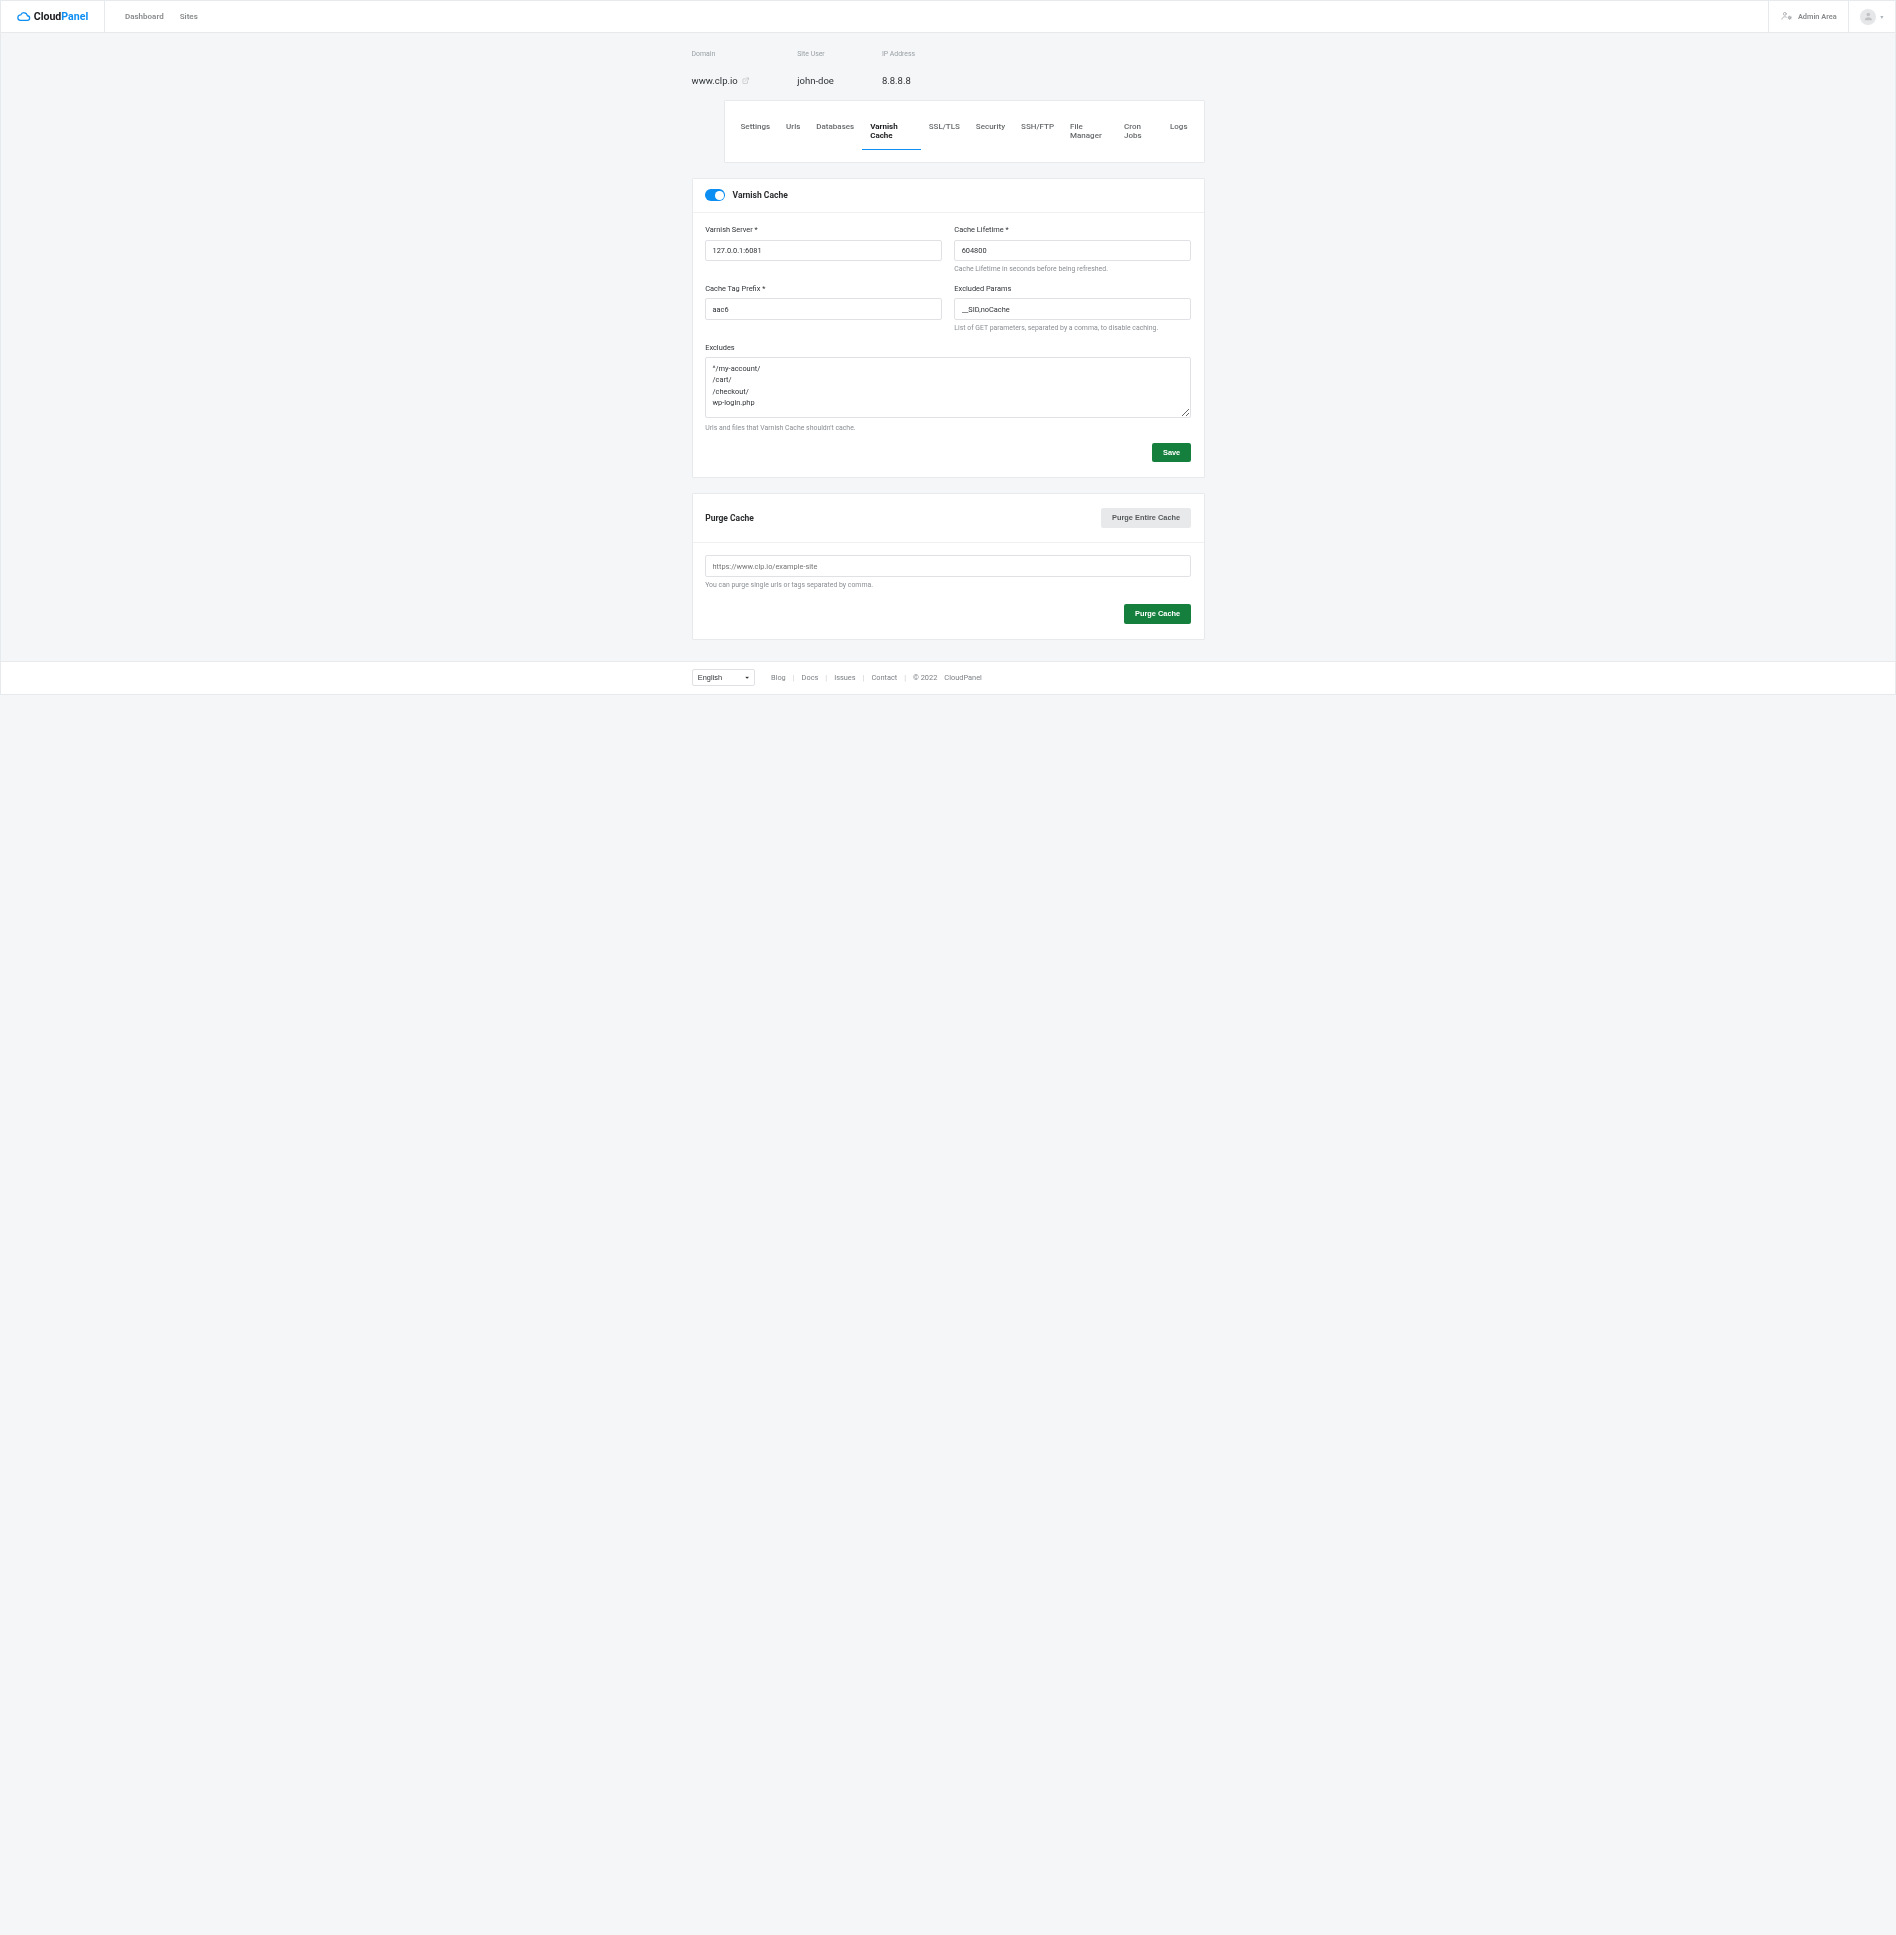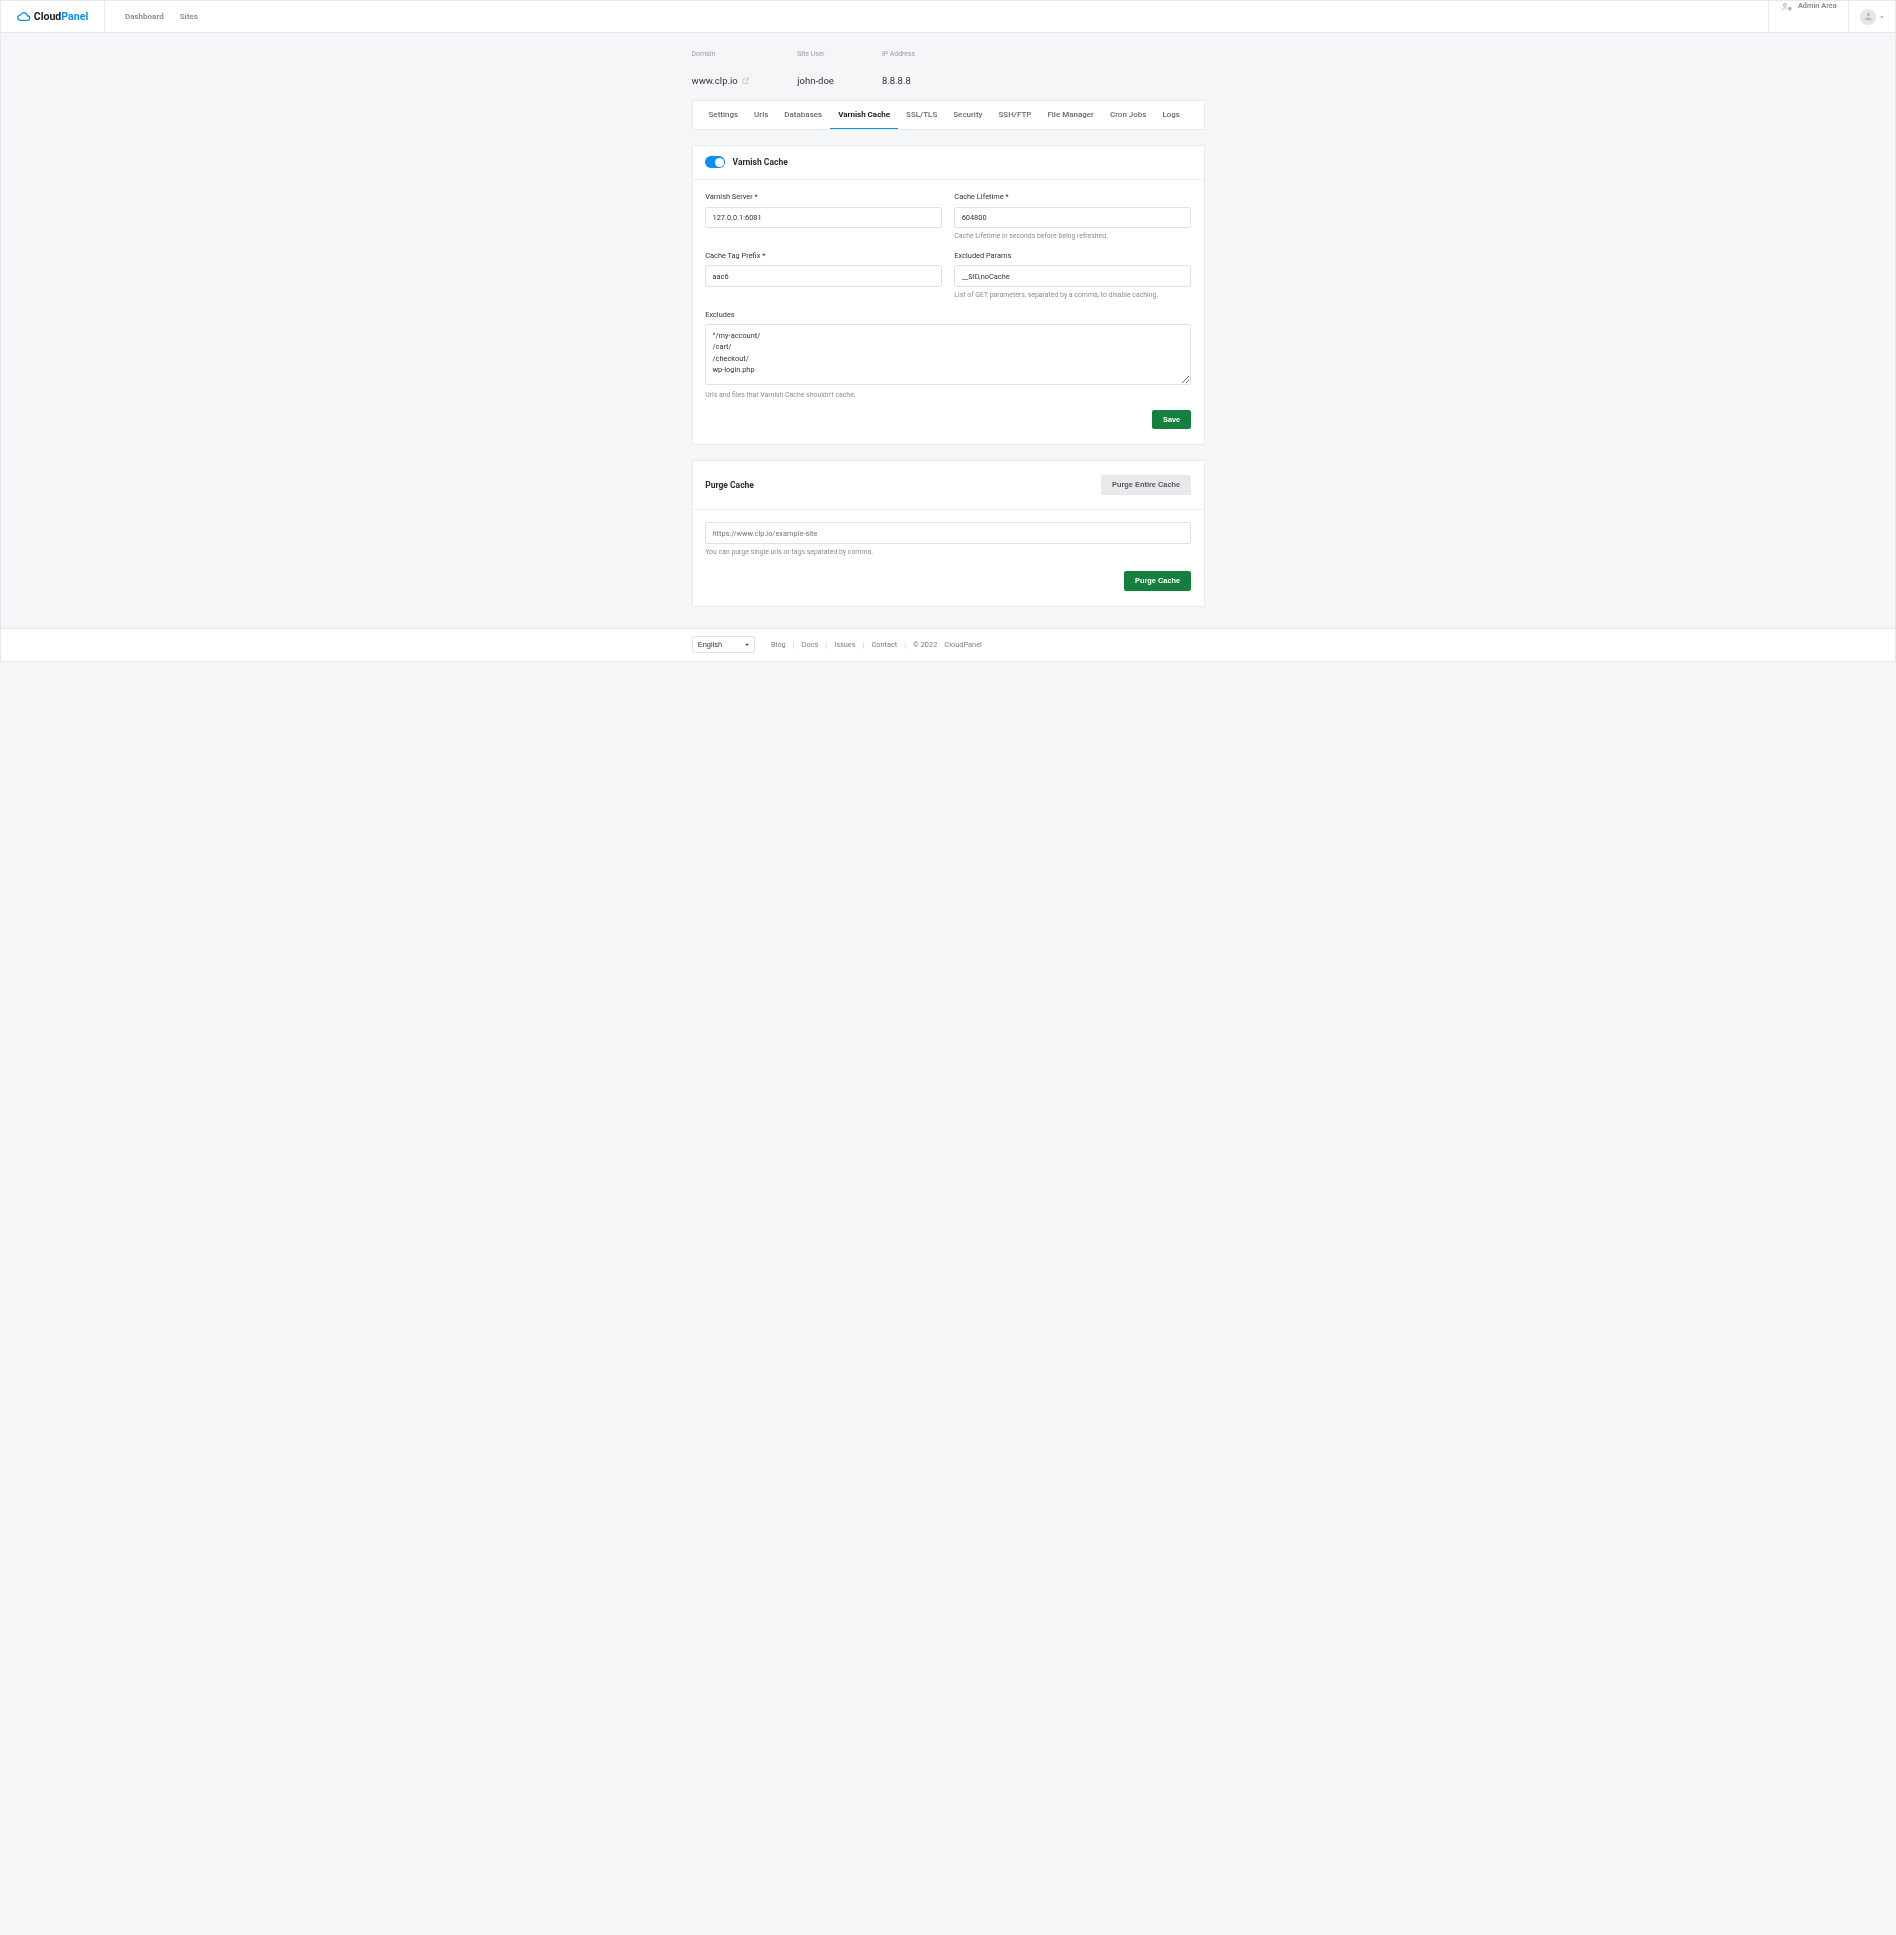--- a/index.html
+++ b/index.html
@@ -6,33 +6,33 @@
     body { font-family: -apple-system, BlinkMacSystemFont, "Segoe UI", Roboto, Helvetica, Arial, sans-serif; background: #f5f6f7; color: #212529; font-size: 7.4px; }
     .app { border: 0.5px solid #e7eaec; background: #f5f6f7; }
     .topbar { display: flex; align-items: stretch; background: #fff; border-bottom: 0.5px solid #e7eaec; height: 32px; }
     .brand { width: 104px; border-right: 0.5px solid #e7eaec; display: flex; align-items: center; justify-content: center; gap: 3.2px; font-weight: 700; font-size: 10.6px; }
     .brand-cloud { color: #0d8ef2; font-weight: 800; display: inline-flex; align-items: center; }
     .brand-cloud svg { width: 13.8px; height: 13.8px; }
     .brand-text1 { color: #1b1c1f; }
     .brand-text2 { color: #0d8ef2; }
     .nav { display: flex; align-items: center; gap: 16px; padding-left: 20px; flex: 1; }
     .nav a { color: #888a8c; font-weight: 600; font-size: 8px; text-decoration: none; cursor: pointer; }
-    .admin-area { border-left: 0.5px solid #e7eaec; display: flex; padding: 0 11.6px; color: #888a8c; font-weight: 600; gap: 5.3px; cursor: pointer; }
+    .admin-area { border-left: 0.5px solid #e7eaec; display: flex; align-items: center; padding: 0 11.6px; color: #888a8c; font-weight: 600; gap: 5.3px; cursor: pointer; }
     .admin-area svg { width: 11.6px; height: 11.6px; }
     .user-box { border-left: 0.5px solid #e7eaec; display: flex; align-items: center; padding: 0 10.6px; gap: 3.2px; cursor: pointer; color: #888a8c; }
     .user-box .avatar { width: 16px; height: 16px; border-radius: 50%; background: #e5e7e9; display: inline-flex; align-items: center; justify-content: center; }
     .user-box .avatar svg { width: 10.6px; height: 10.6px; fill: #c0c2c4; }
     .user-box .caret { font-size: 5.3px; color: #adb5bd; }
     .container { max-width: 513px; margin: 0 auto; padding: 16px 0 21px 0; }
     .site-info { display: flex; gap: 48px; padding: 1.1px 0 8.5px 0; }
     .info-item .label { color: #9aa0a6; font-size: 6.9px; margin-bottom: 17px; }
     .info-item .value { color: #2f3337; font-size: 9.5px; font-weight: 400; display: flex; align-items: center; gap: 4.2px; }
     .info-item .ext-icon { color: #b5b8bb; display: inline-flex; }
     .info-item .ext-icon svg { width: 7.4px; height: 7.4px; }
-    .tabsbar { background: #fff; border: 0.5px solid #e7eaec; border-radius: 1.1px; margin-top: 5.3px; display: flex; padding: 0 8px; }
+    .tabsbar { background: #fff; border: 0.5px solid #e7eaec; border-radius: 1.1px; margin-top: 5.3px; display: flex; padding: 12px 8px; margin-left: 32px; }
     .tabsbar .tab { padding: 9.5px 8px 8.5px; color: #676a6c; font-size: 8px; font-weight: 500; cursor: pointer; border-bottom: 1.6px solid transparent; }
     .tabsbar .tab.active { color: #1b1c1f; font-weight: 700; border-bottom-color: #0d8ef2; }
     .card { background: #fff; border: 0.5px solid #e7eaec; border-radius: 1.1px; margin-top: 15px; }
     .card-header { display: flex; align-items: center; justify-content: space-between; padding: 10.6px 12.7px; border-bottom: 0.5px solid #eef0f2; }
     .card-header .title { font-size: 8.5px; font-weight: 700; color: #2a2c2e; display: flex; align-items: center; gap: 7.4px; }
     .toggle { width: 20px; height: 11.6px; border-radius: 5.8px; background: #0d8ef2; position: relative; cursor: pointer; }
     .toggle .knob { position: absolute; top: 1.6px; right: 1.6px; width: 8.5px; height: 8.5px; background: #fff; border-radius: 50%; }
     .card-body { padding: 12.7px 12.7px 15px; }
     .row { display: flex; gap: 12.7px; margin-bottom: 10.6px; }
     .col { flex: 1; min-width: 0; }

